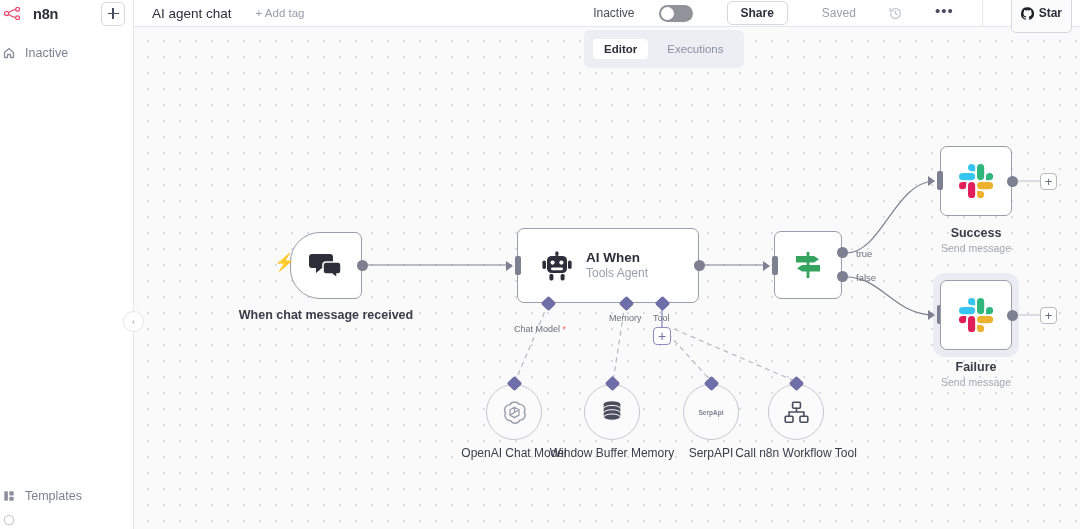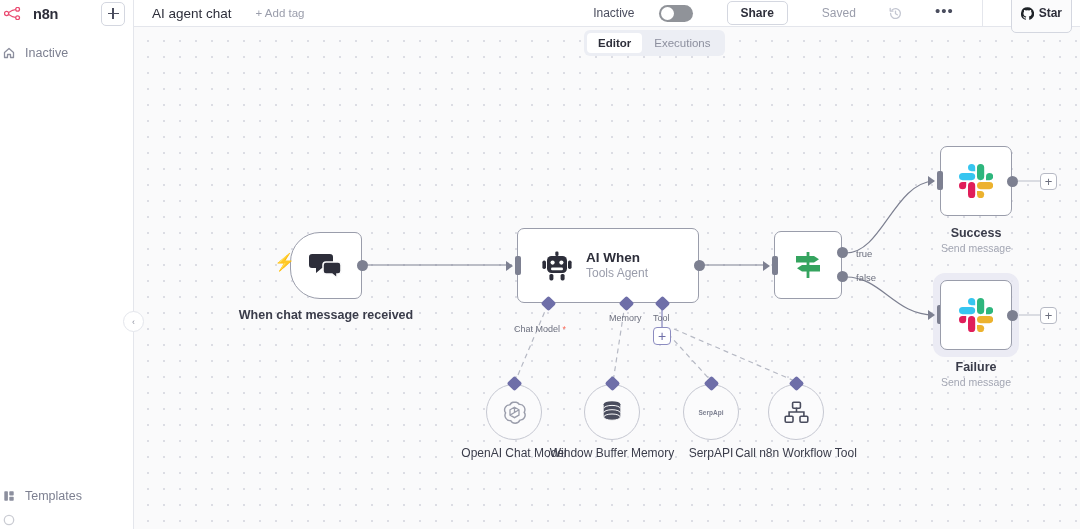--- a/index.html
+++ b/index.html
@@ -86,22 +86,22 @@
   #star-btn {
     display: flex; align-items: center; gap: 5px;
     border: 1px solid #d4d7e0; border-radius: 5px; background: #fbfbfc;
     font-size: 12px; font-weight: 600; color: #2d2e3a;
     padding: 12px 9px; cursor: pointer;
   }
 
   
   #tabs {
     position: absolute; left: 584px; top: 30px;
-    display: flex; align-items: center; gap: 1px;
-    background: #eceef4; border-radius: 6px; padding: 3px; z-index: 31;
+    display: flex; align-items: center; gap: 8px;
+    background: #eceef4; border-radius: 6px; padding: 9px; z-index: 31;
   }
   .tab {
     font-size: 11.5px; padding: 4px 11px; border-radius: 4px;
     color: #8c8f9e; cursor: pointer;
   }
   .tab.active { background: #ffffff; color: #2d2e3a; font-weight: 600; }
 
   
   #canvas {
     position: absolute; left: 134px; top: 27px; right: 0; bottom: 0;

